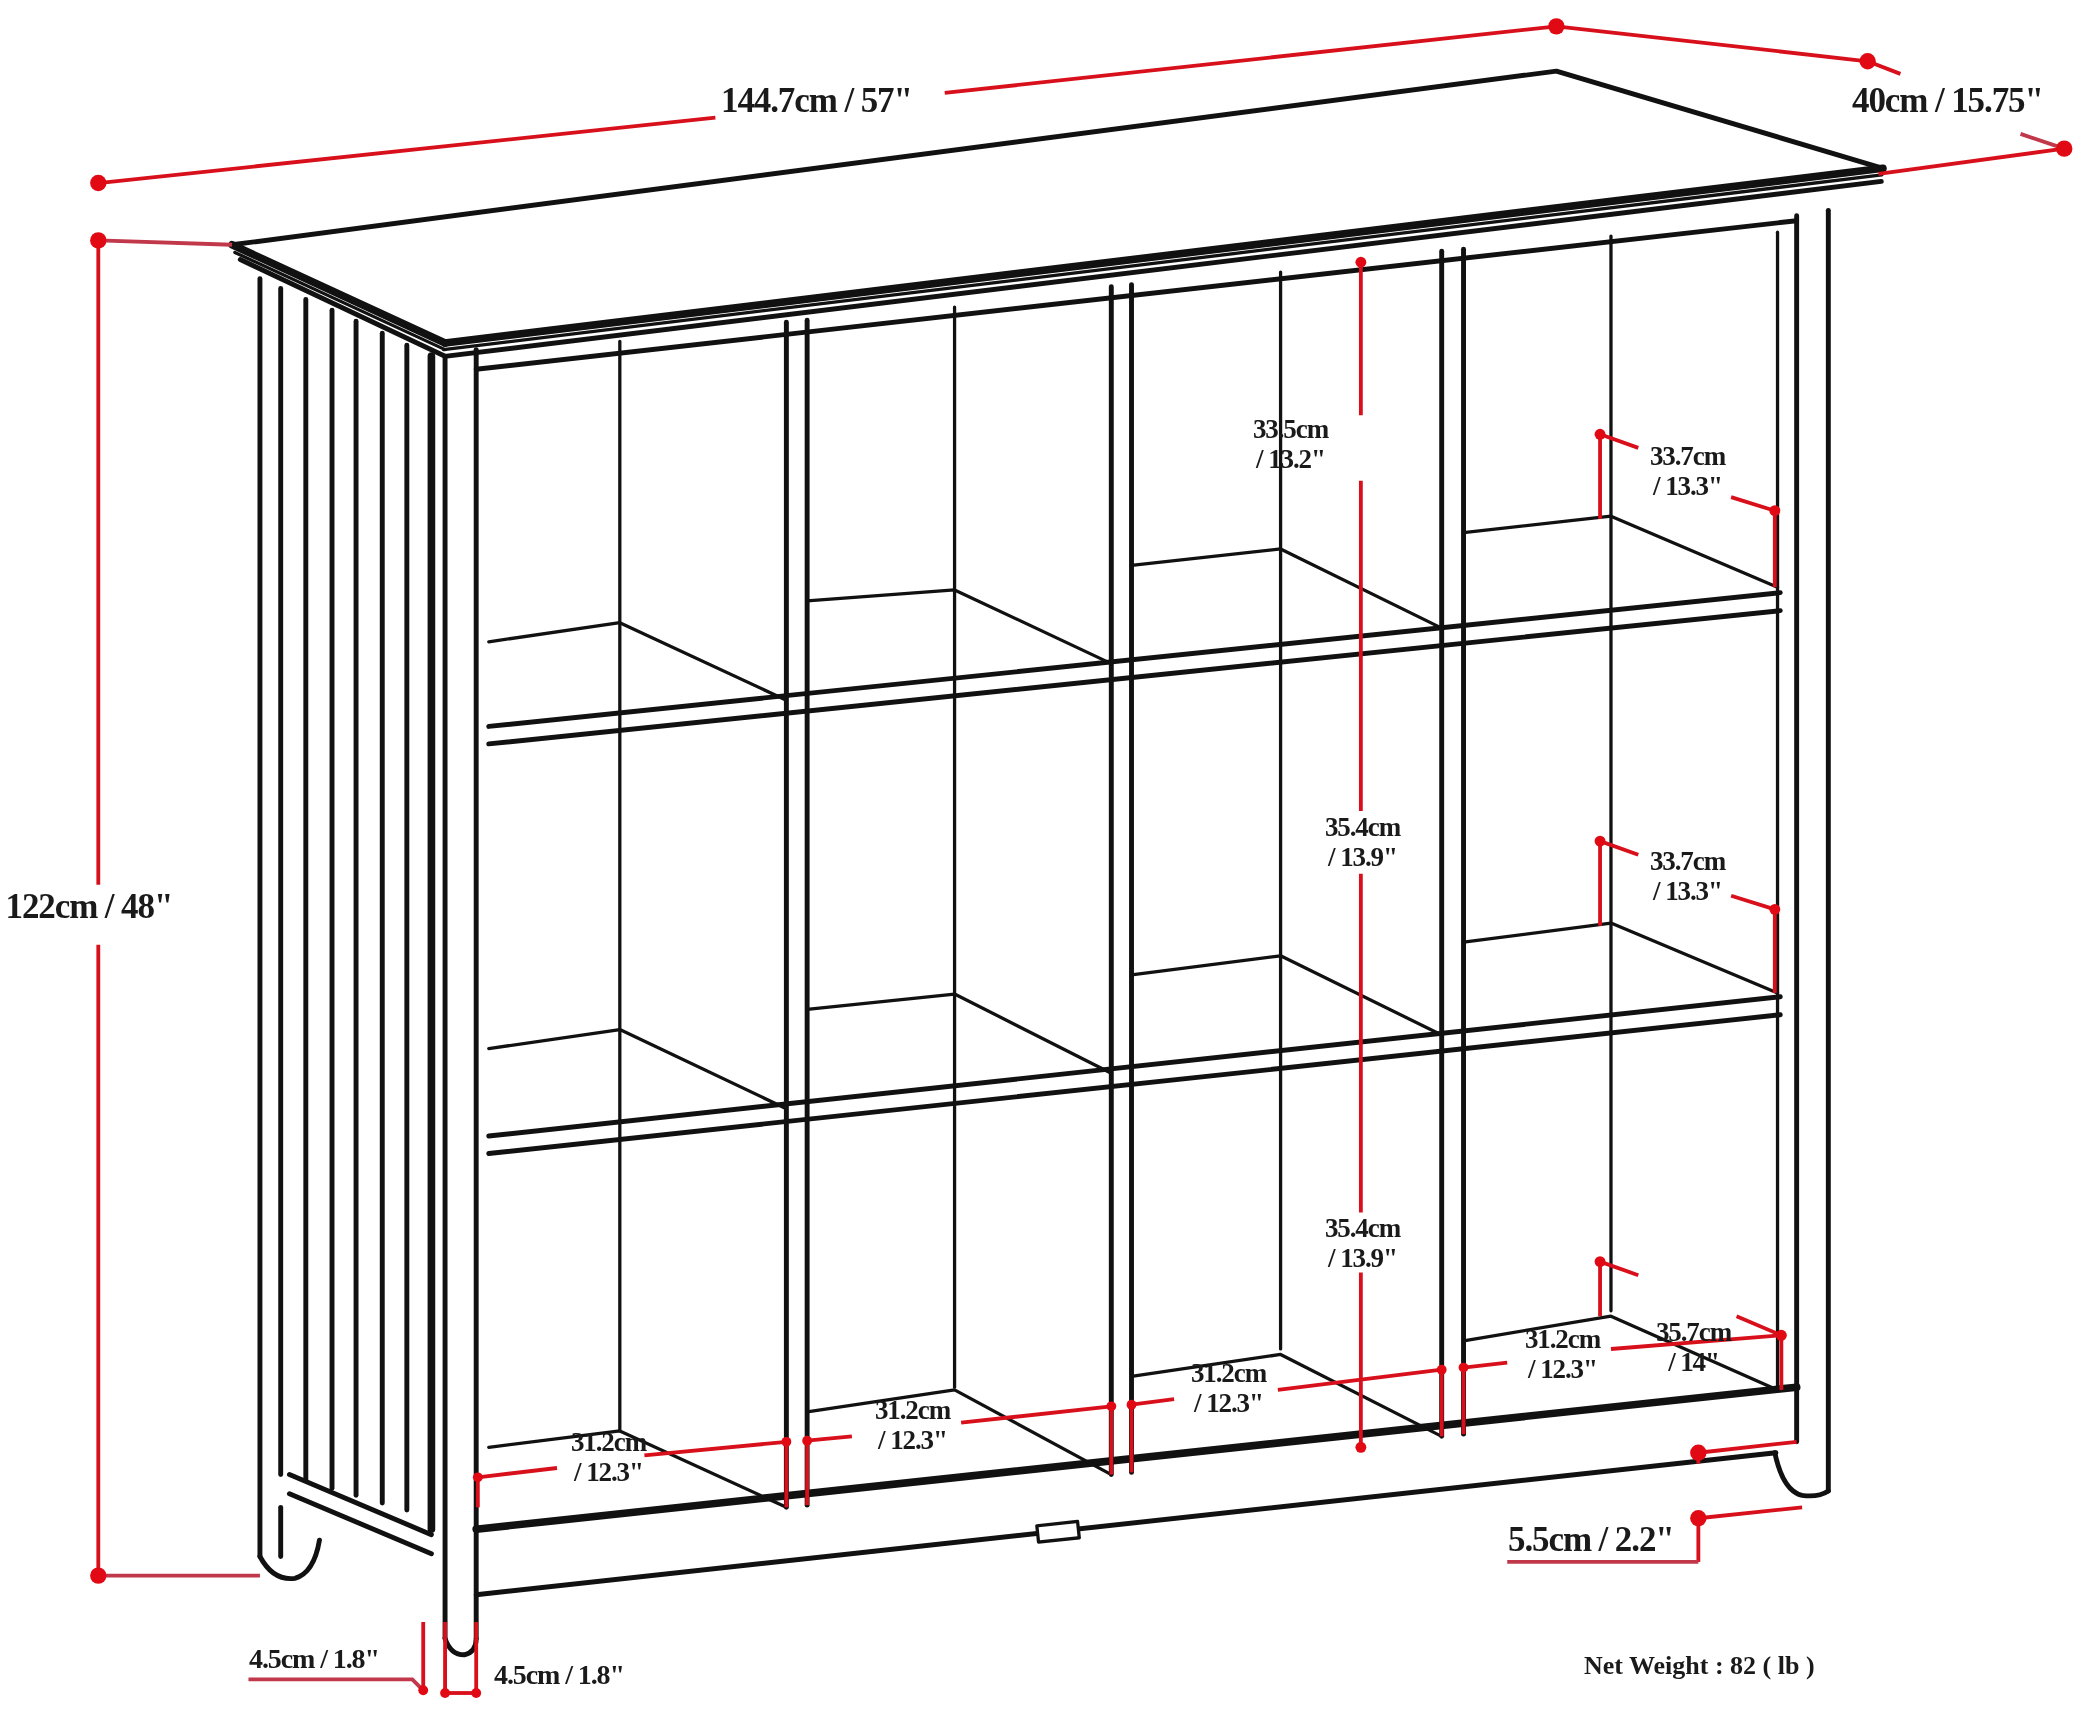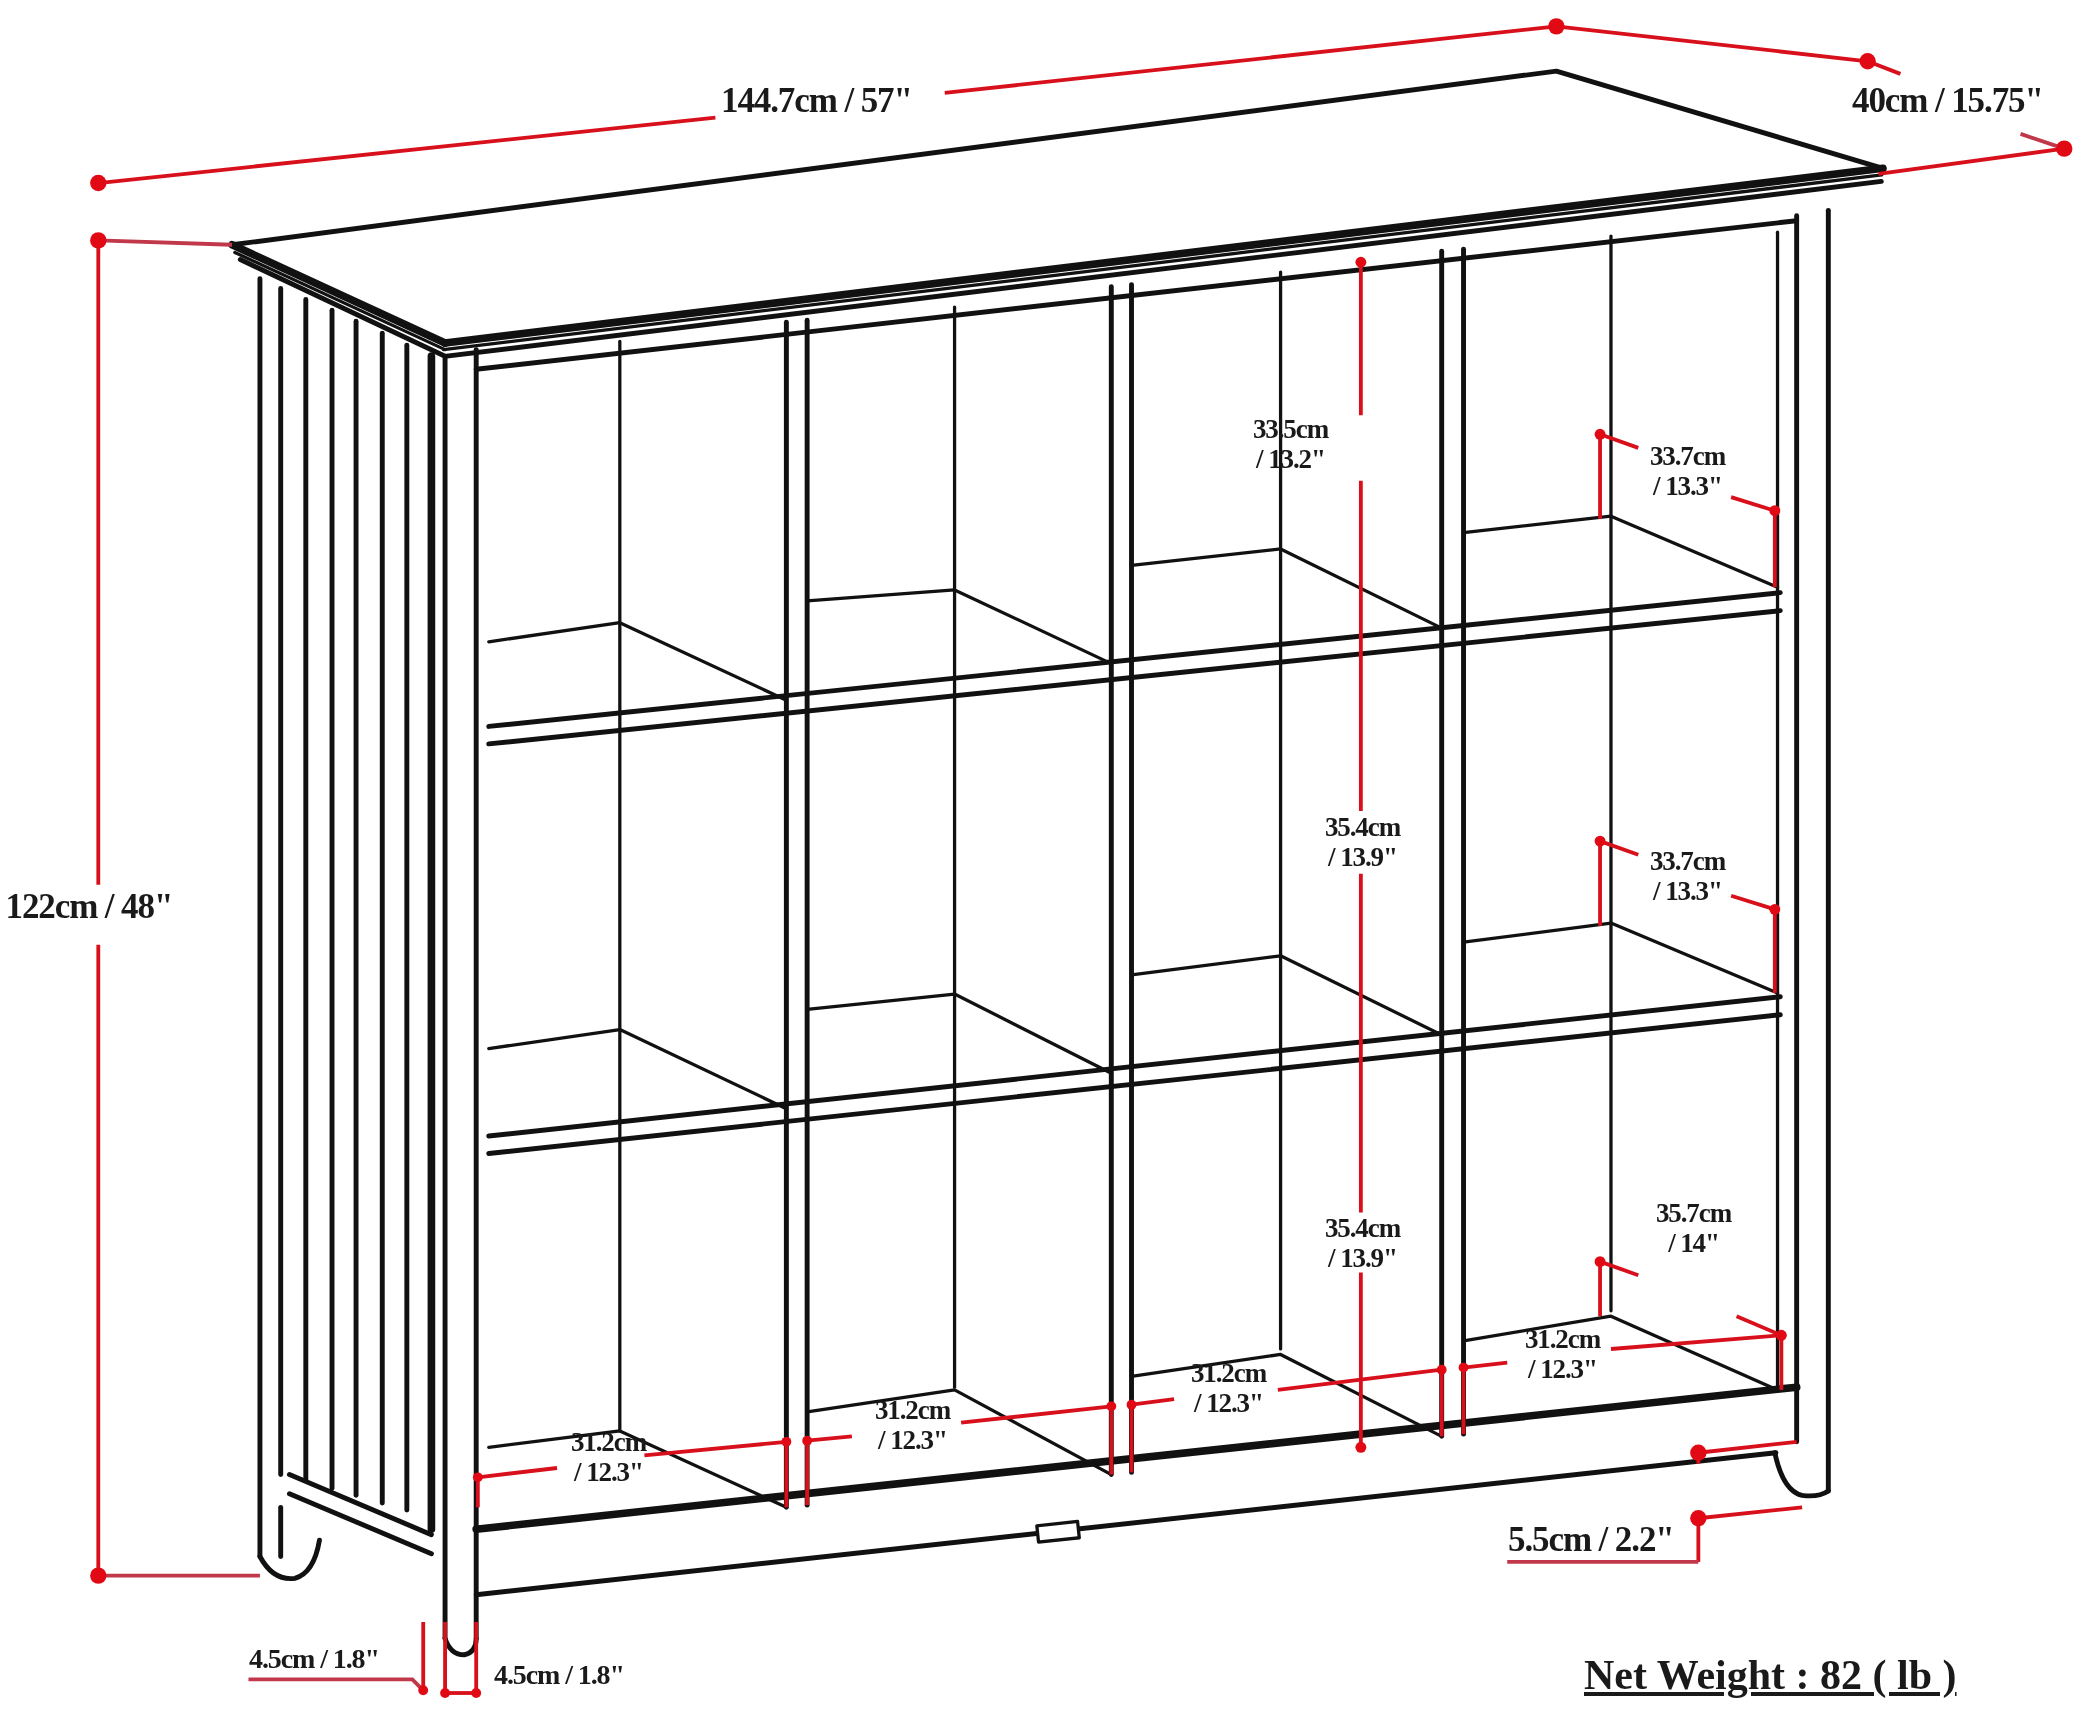--- a/index.html
+++ b/index.html
@@ -11,21 +11,21 @@
     font-family: "Liberation Serif", "DejaVu Serif", serif;
     font-weight: bold;
     color: #1a1a1a;
     white-space: nowrap;
     line-height: 1.1;
     letter-spacing: -1.1px;
   }
   .lbl.big { font-size: 35px; }
   .lbl.med { font-size: 28px; }
   .lbl.sm  { font-size: 27px; text-align: center; }
-  .lbl.weight { font-size: 42px; letter-spacing: 0; text-decoration: underline; }
+  .lbl.weight { font-size: 26px; letter-spacing: 0; }
   .line { stroke: #111; stroke-width: 9; fill: none; stroke-linecap: round; stroke-linejoin: round; }
   .line.thin { stroke-width: 6; }
   .line.thick { stroke-width: 14; }
   .fillw { fill: #ffffff; }
   .dim { stroke: #d8101c; stroke-width: 7; fill: none; }
   .dim.soft { stroke: #c0384a; }
   .dot { fill: #e10a14; }
 </style>
 </head>
 <body>
@@ -235,21 +235,21 @@
   </div>
 
   <div class="lbl sm" style="left:1633px; top:442px; width:109px;">
     <div>33.7cm</div>
     <div>/ 13.3"</div>
   </div>
   <div class="lbl sm" style="left:1633px; top:847px; width:109px;">
     <div>33.7cm</div>
     <div>/ 13.3"</div>
   </div>
-  <div class="lbl sm" style="left:1639px; top:1199px; width:109px;font-family:Liberation Serif, serif;">
+  <div class="lbl sm" style="left:1639px; top:1318px; width:109px;font-family:Liberation Serif, serif;">
     <div>35.7cm</div>
     <div>/ 14"</div>
   </div>
 
   <div class="lbl sm" style="left:554px; top:1428px; width:109px;">
     <div>31.2cm</div>
     <div>/ 12.3"</div>
   </div>
   <div class="lbl sm" style="left:858px; top:1396px; width:109px;">
     <div>31.2cm</div>

